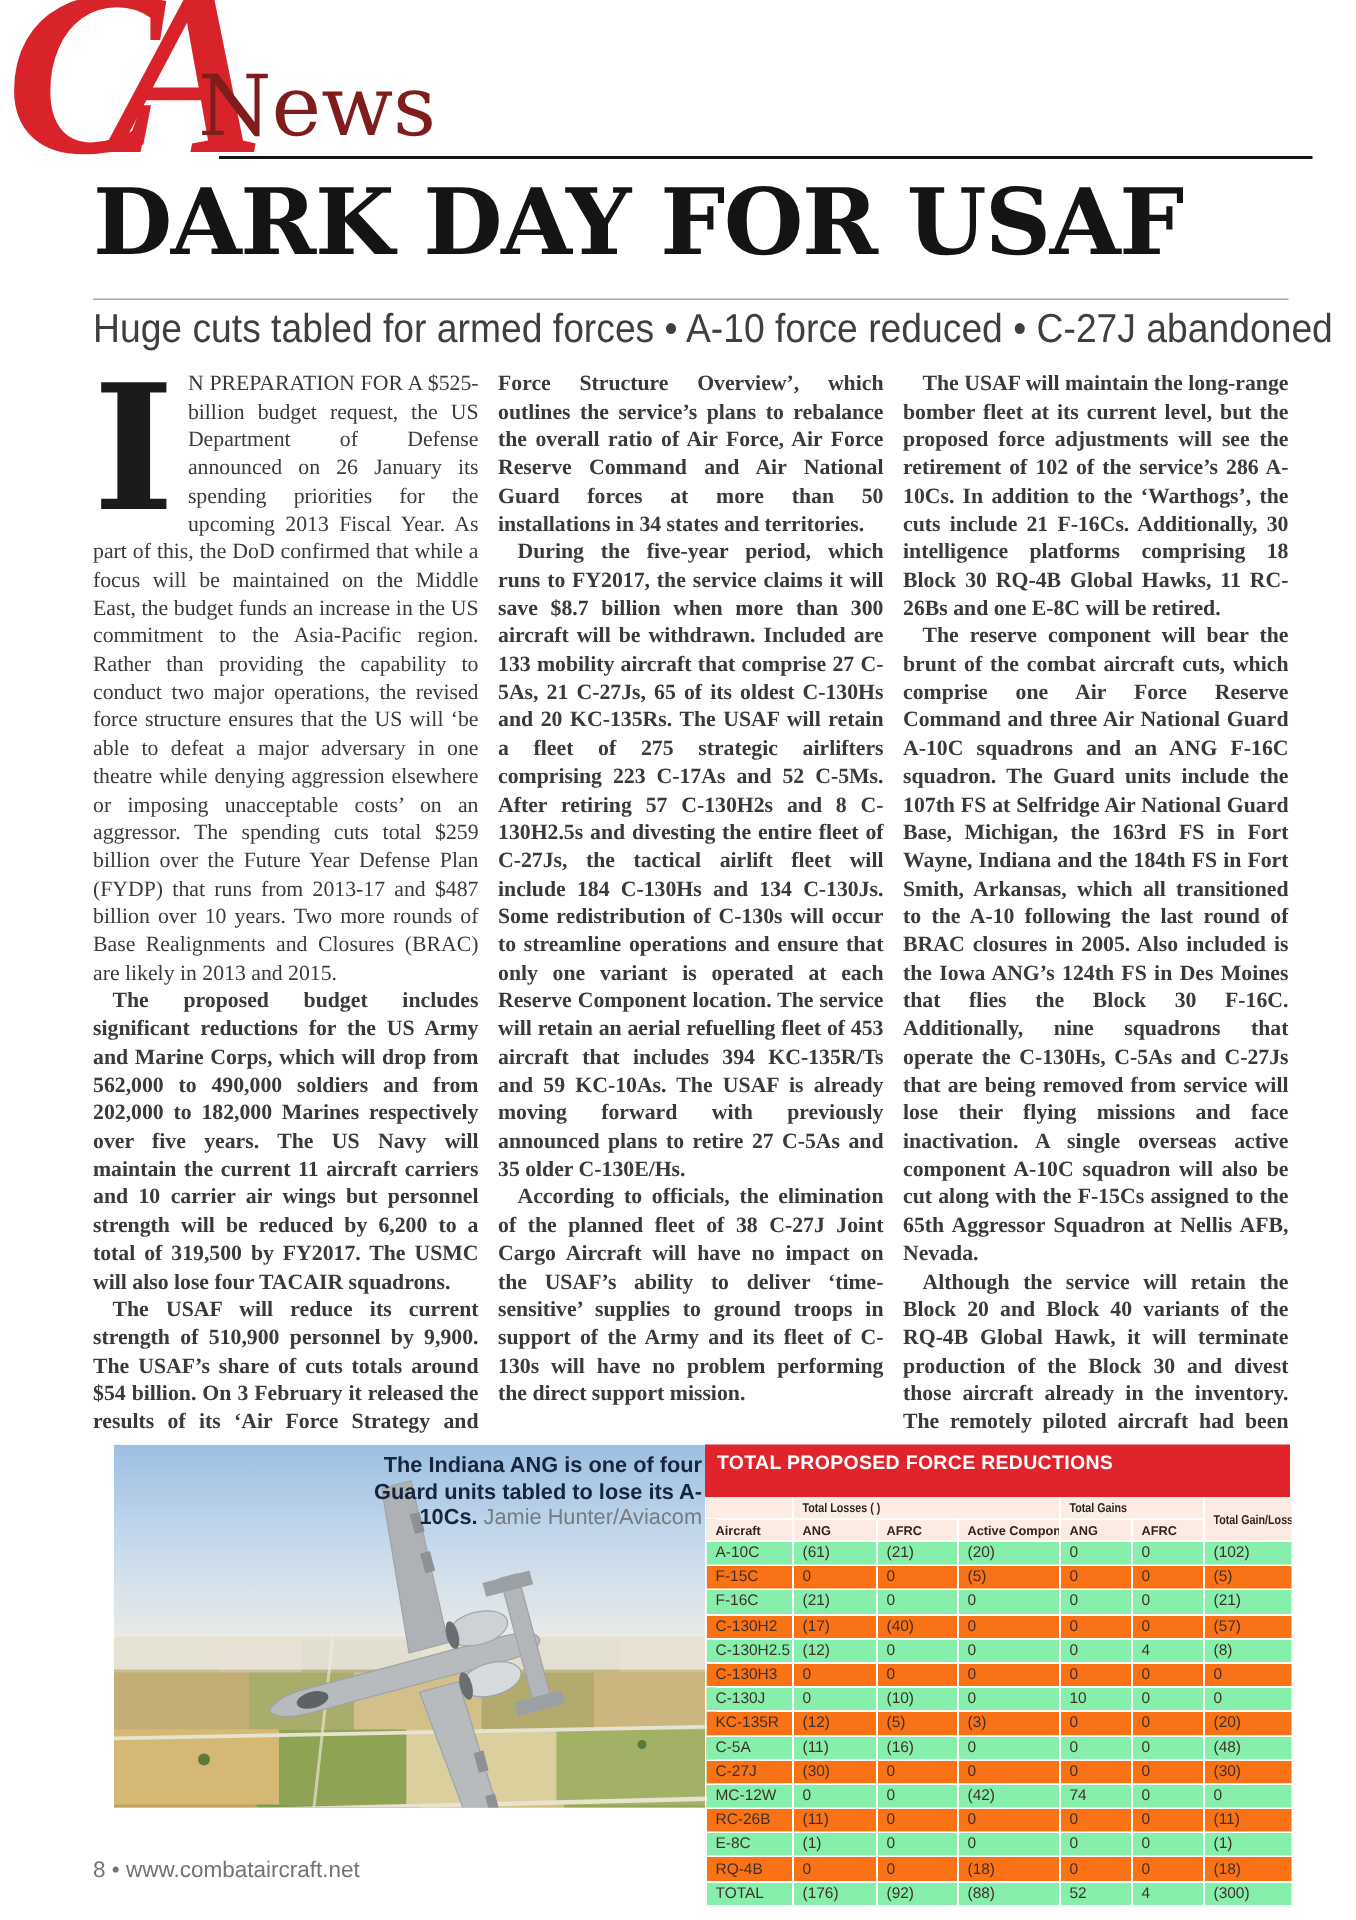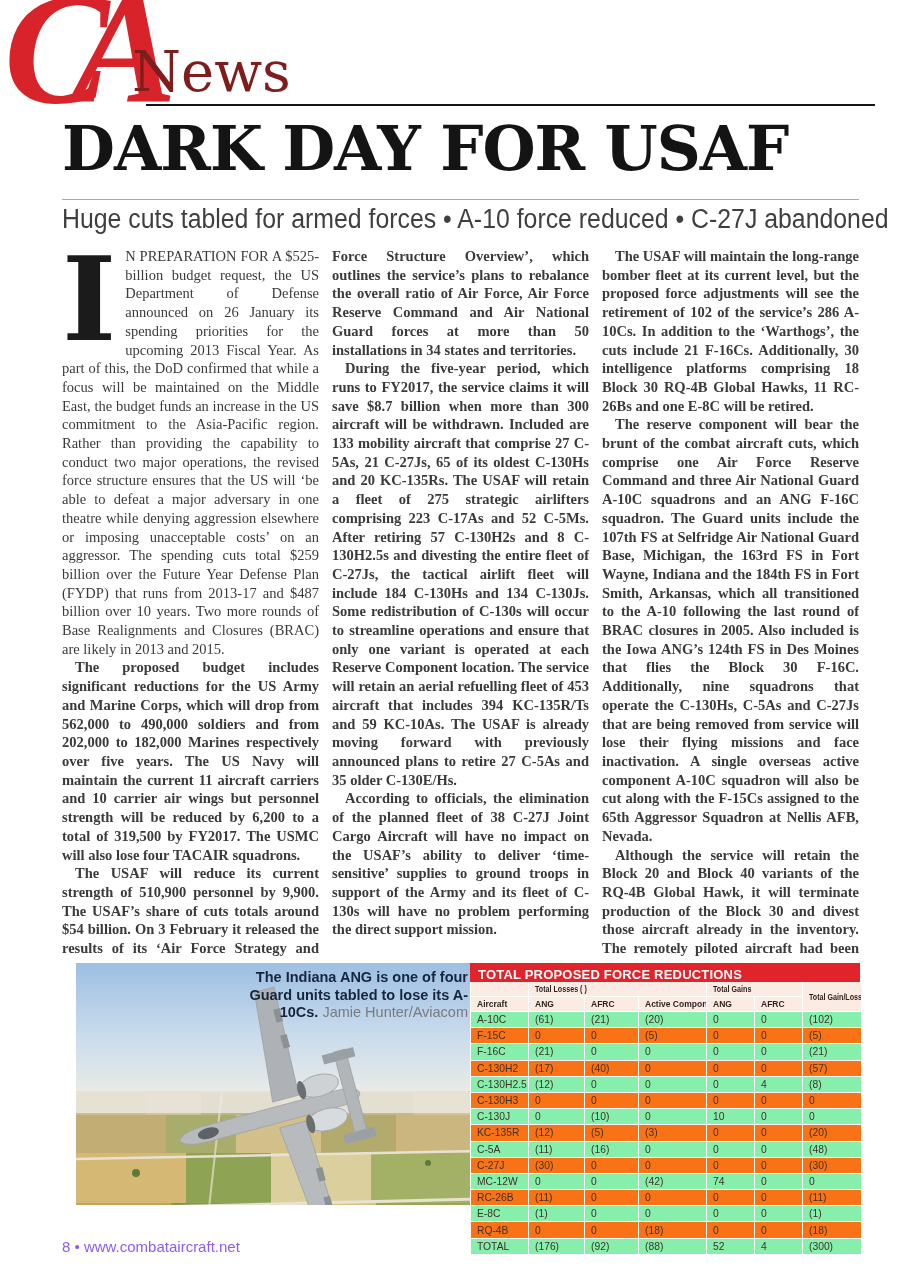--- a/index.html
+++ b/index.html
@@ -35,35 +35,35 @@
   
   .photo{position:absolute;left:60px;top:963px;width:402px;height:242px;overflow:hidden;padding-left:16px;}
   .photo svg{display:block;}
   .photo-caption{position:absolute;top:6px;right:10px;width:252px;text-align:right;
         font-size:14.5px;line-height:17.5px;font-weight:700;color:#16253e;}
   .photo-caption .credit{font-weight:400;color:#767b80;}
 
   
   .force-table{position:absolute;left:470px;top:963px;width:390px;height:291px;}
   .table-title{background:#e1232b;color:#fff;font-weight:700;font-size:13px;
-        padding:4px 8px 0 8px;letter-spacing:0.2px;}
+        padding:4px 8px 16px 8px;letter-spacing:0.2px;}
   .force-table table{width:100%;border-collapse:collapse;table-layout:fixed;
         font-size:10.3px;color:#41302a;}
   .force-table th{font-size:8.5px;text-align:left;background:#fcebe3;color:#2e2521;
         padding:2px 0 2px 6px;white-space:nowrap;font-weight:700;overflow:hidden;}
   .force-table td{padding:2.1px 0 2.1px 6px;border-bottom:1px solid #fff;
         border-left:1px solid #fff;overflow:hidden;white-space:nowrap;}
   .force-table th{border-left:1px solid #fff;border-bottom:1px solid #fff;}
   tr.dark td{background:#86efac;}
   tr.light td{background:#f97316;}
   tr.total td{font-weight:400;}
   .squeeze{display:inline-block;transform:scaleX(0.84);transform-origin:left;white-space:nowrap;}
 
   
-  .footer{position:absolute;left:62px;top:1238px;font-size:15px;color:#8b5cf6;}
+  .footer{position:absolute;left:62px;top:1238px;font-size:15px;color:#737373;}
 </style>
 </head>
 <body>
 
 <div class="page">
 
   <div class="logo">CA</div>
   <div class="news-word">News</div>
   <div class="header-rule"></div>
 

